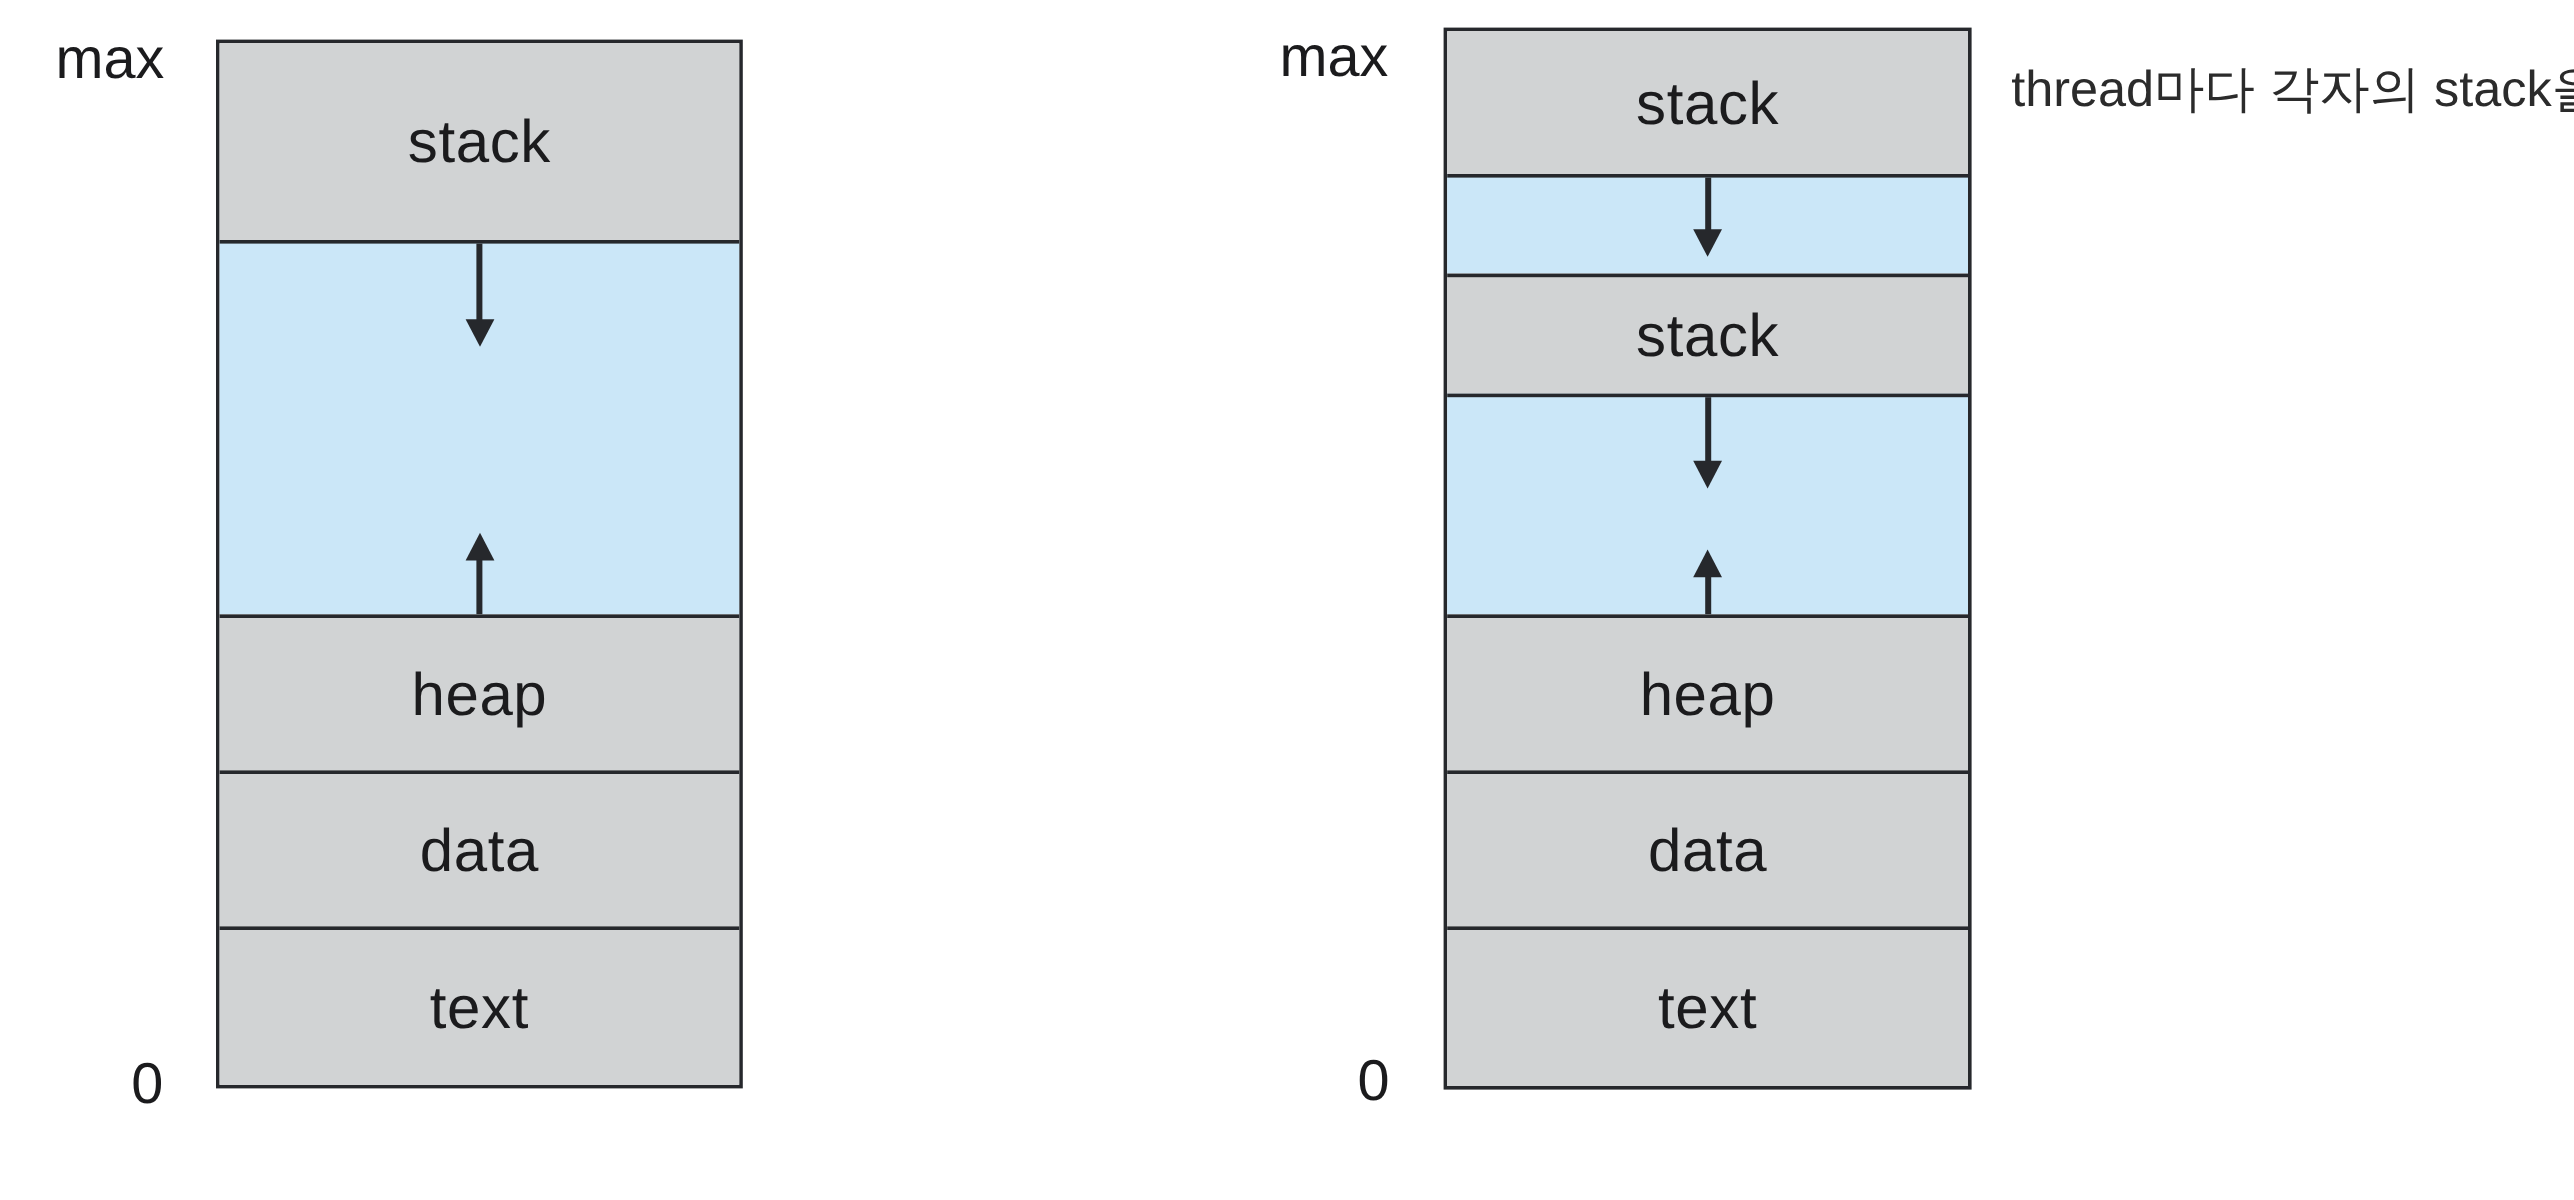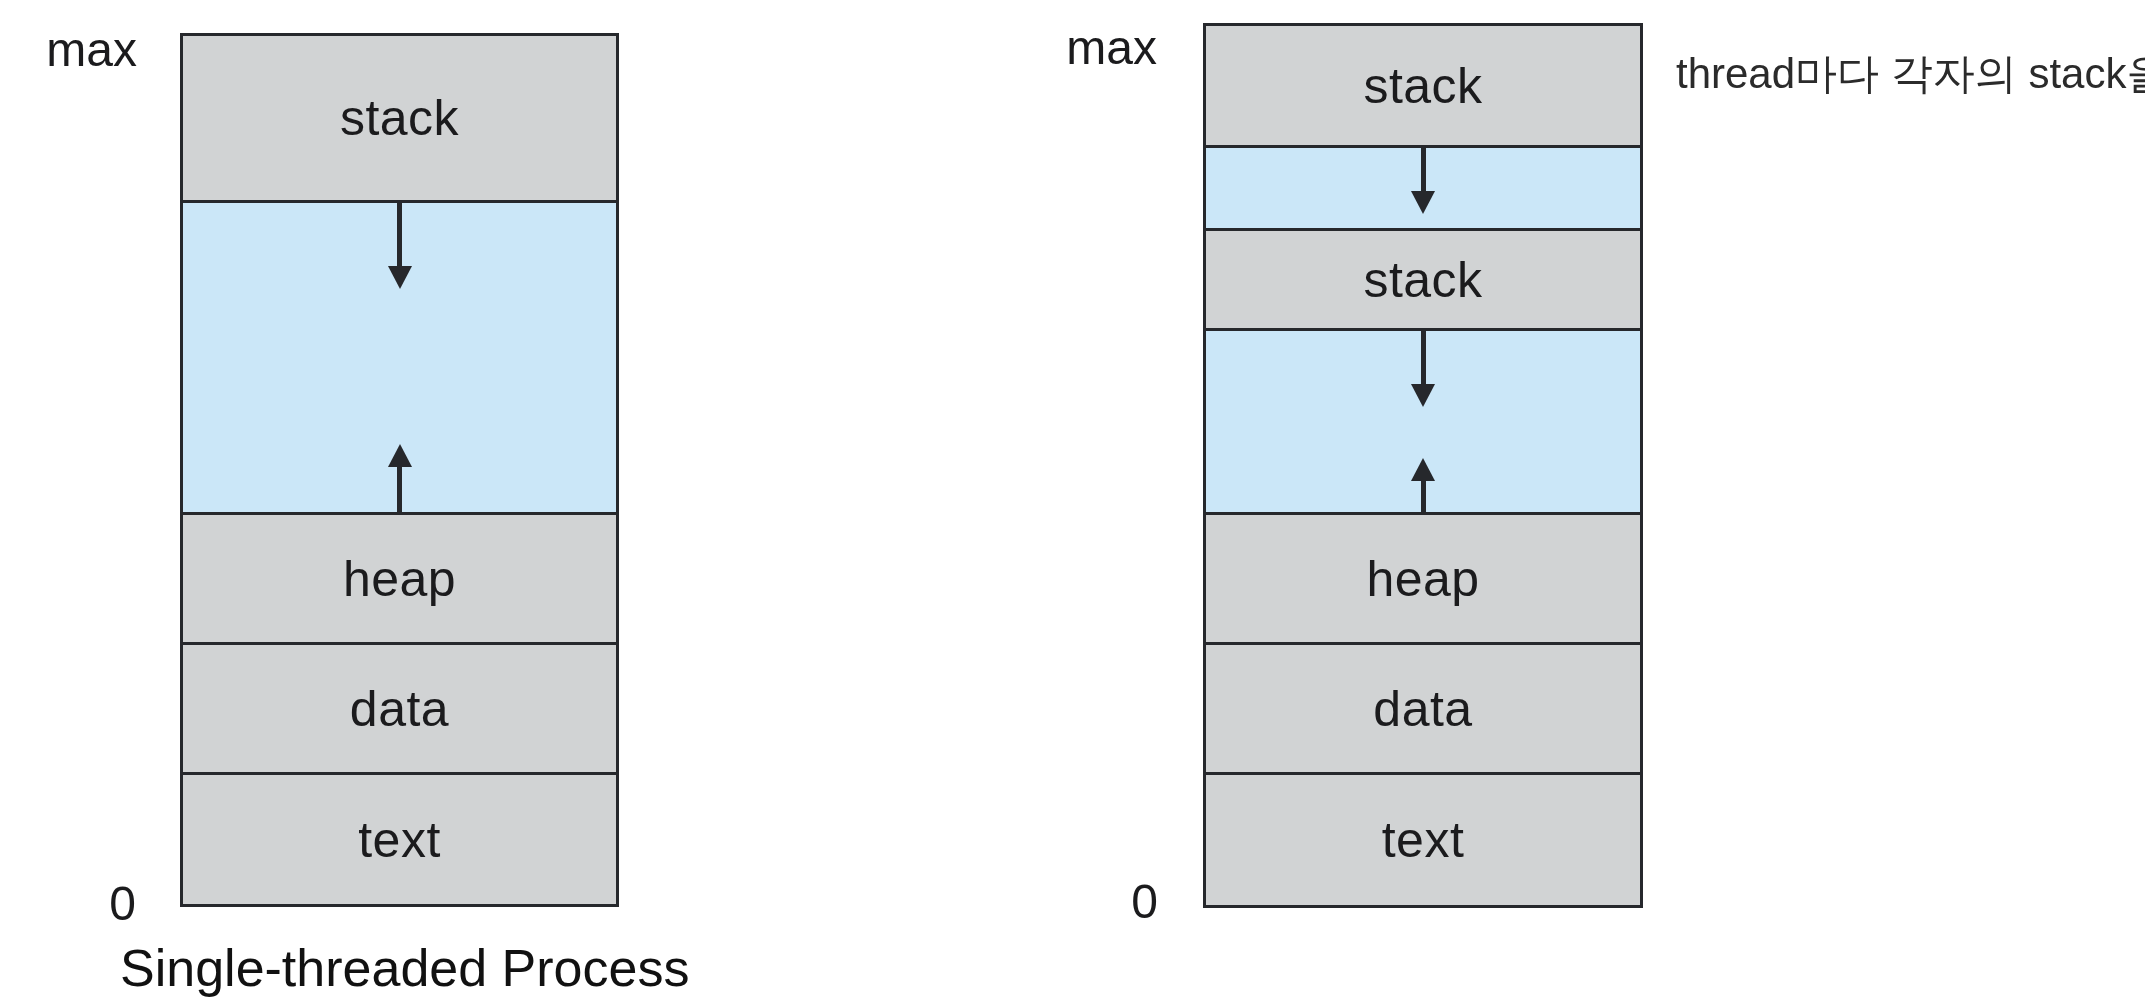--- a/index.html
+++ b/index.html
@@ -110,21 +110,20 @@
       <span class="sec-label">data</span>
     </div>
 
     <div class="sec gray" style="height:132px;">
       <span class="sec-label">text</span>
     </div>
   </div>
 
   <div class="axis-label" style="left:0;width:136px;top:880px;">0</div>
 
-  <div class="caption" style="left:120px;width:560px;top:940px;">Single-threaded Process</div>
 
   <div class="axis-label" style="left:1020px;width:137px;top:24px;">max</div>
 
   <div class="mem-box" style="left:1203px;top:23px;width:440px;height:885px;">
 
     <div class="sec gray" style="height:119px;">
       <span class="sec-label">stack</span>
     </div>
 
     <div class="sec blue" style="height:83px;">

